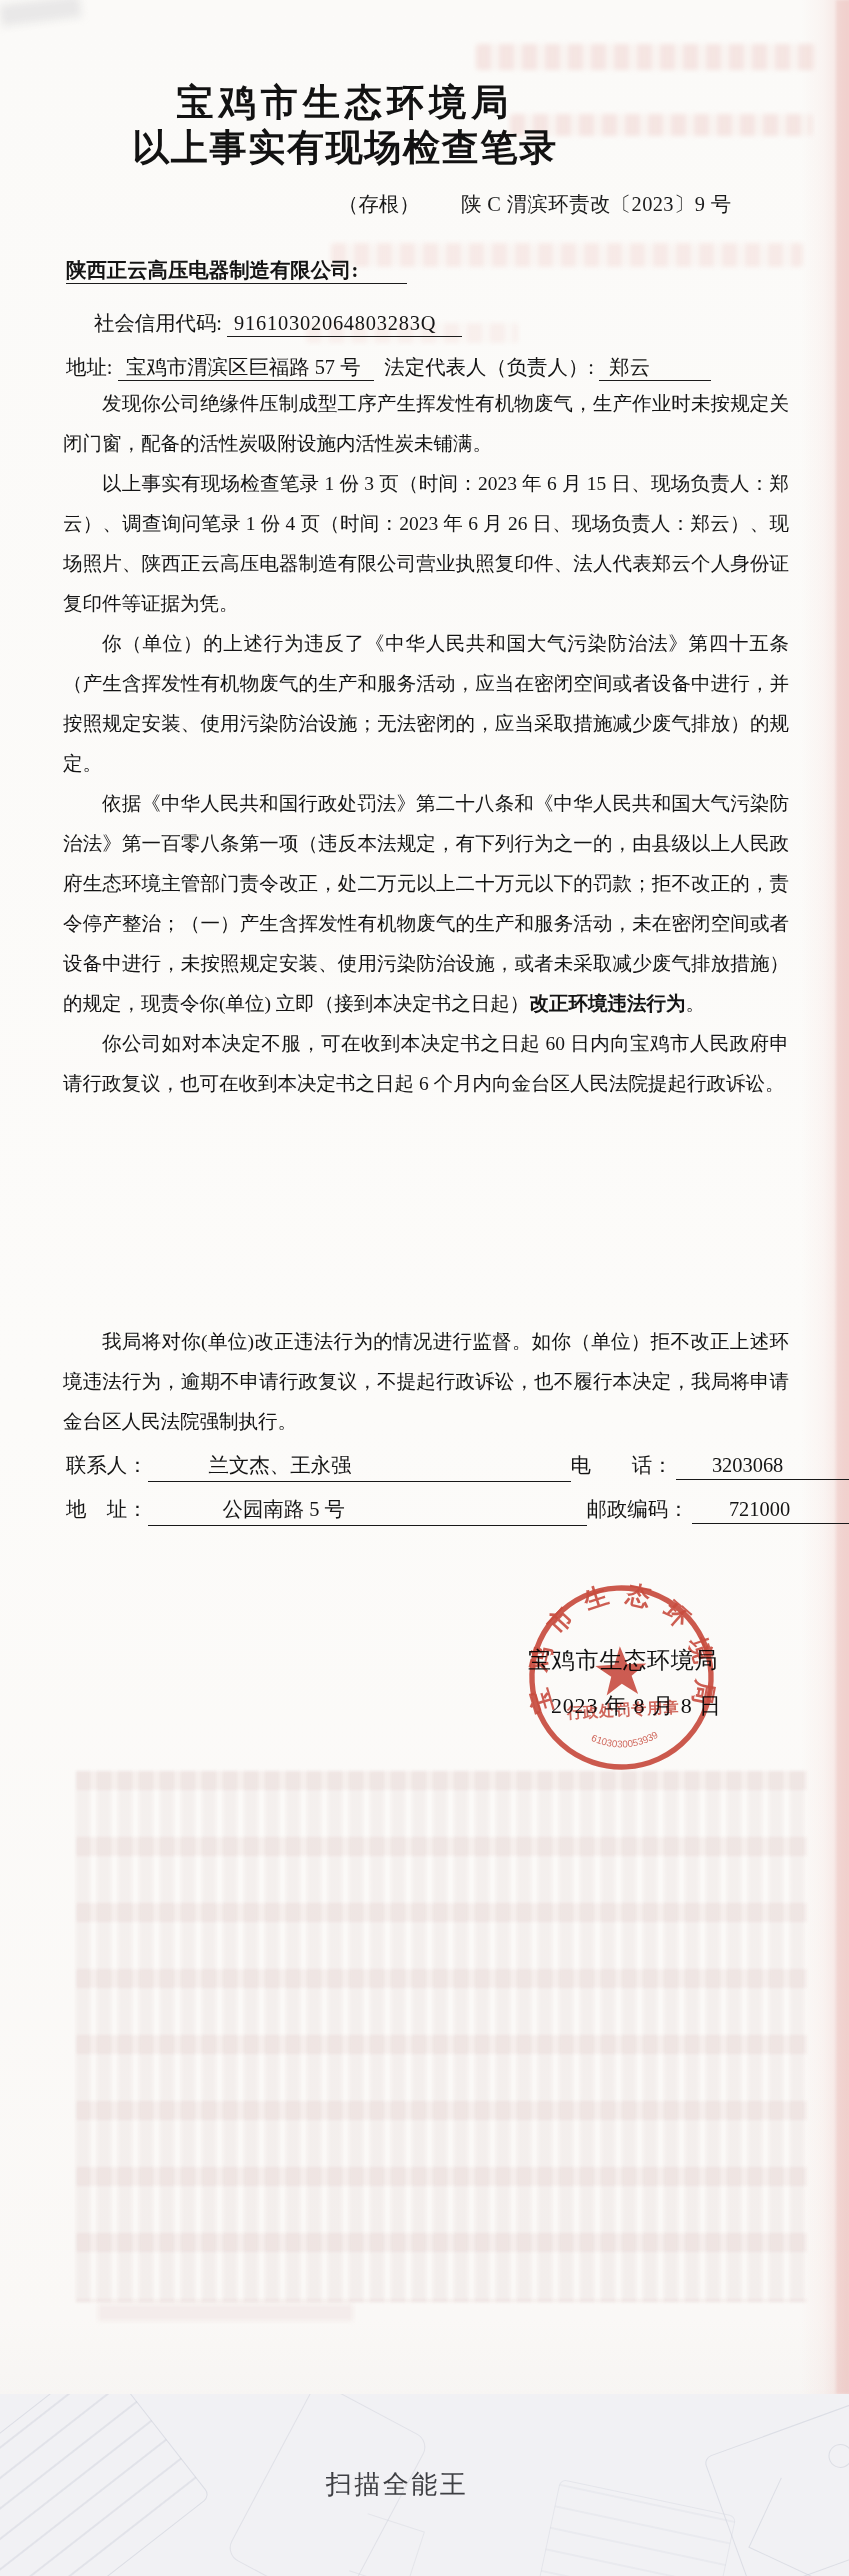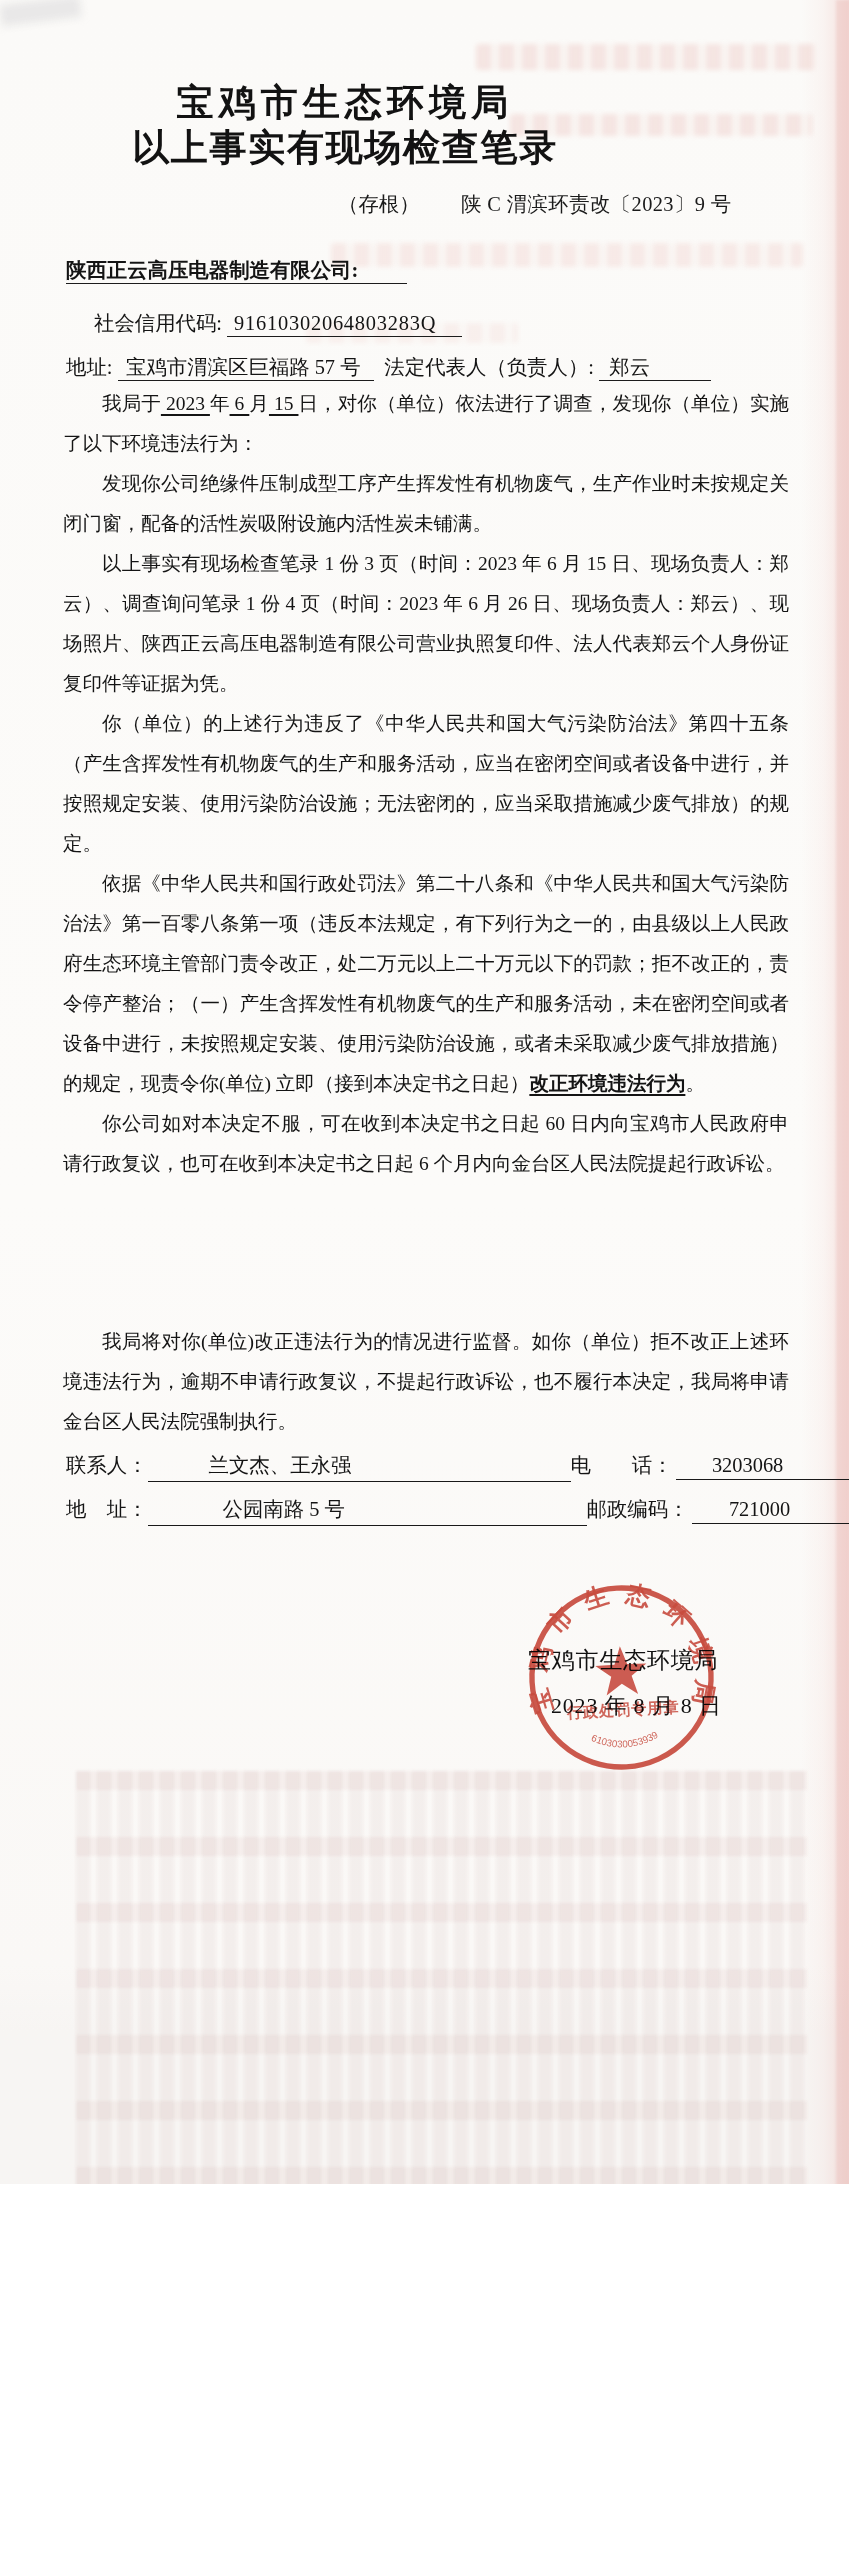--- a/index.html
+++ b/index.html
@@ -1,17 +1,17 @@
 <!DOCTYPE html>
 <html style="font-size:13.6px"><head>
 <meta charset="utf-8">
 <style>
   html,body{margin:0;padding:0;}
   body{width:850px;height:2576px;background:#ffffff;font-family:"Liberation Serif","DejaVu Serif",serif;}
-  .page{position:relative;width:850px;height:2184px;overflow:hidden;
+  .page{position:relative;width:850px;height:2576px;overflow:hidden;
         background:linear-gradient(180deg,#fbfaf8 0%,#fcfbf9 55%,#faf8f6 90%,#f7f5f3 93%);}
   
   .artifact{position:absolute;pointer-events:none;}
   .edge-pink{right:0;top:0;width:49px;height:2394px;
     background:linear-gradient(to left,rgba(232,168,162,.32),rgba(232,168,162,.08) 55%,transparent);}
   .edge-pink2{right:0;top:0;width:13.6px;height:2394px;background:rgba(224,146,140,.22);filter:blur(1.7px);}
   .corner-mark{left:0;top:0;width:81px;height:22px;background:rgba(185,185,192,.28);filter:blur(4.2px);transform:rotate(-7deg);}
   .bleed-row{filter:blur(2.5px);border-radius:3.4px;
     background:repeating-linear-gradient(90deg,rgba(219,128,118,.17) 0 15.3px,rgba(219,128,118,.04) 15.3px 23px);}
   .br1{left:476px;top:44px;width:340px;height:25.5px;}
@@ -41,21 +41,21 @@
   .addr-row .v1{padding:0 13.6px 1.7px 8.5px;}
   .addr-row .lbl2{margin-left:5.1px;}
   .addr-row .v2{padding:0 61px 1.7px 10.2px;}
   
   .body-text{position:absolute;left:63px;width:726px;font-size:19.5px;line-height:40px;
              color:#141414;text-align:justify;}
   .body-text p{margin:0;text-indent:2em;}
   .body-main{top:384px;}
   .body-supervision{top:1322px;}
   .body-text .u{text-decoration:underline;text-underline-offset:4.2px;text-decoration-thickness:1.7px;}
-  .body-text .bu{font-weight:700;text-decoration:underline;text-underline-offset:4.2px;text-decoration-thickness:2.1px;}
+  .body-text .bu{font-weight:700;text-underline-offset:4.2px;text-decoration-thickness:2.1px;}
   
   .contact-row{position:absolute;left:66px;font-size:20.4px;color:#141414;white-space:nowrap;}
   .cr1{top:1451px;}
   .cr2{top:1495px;}
   .fill{display:inline-block;border-bottom:1.7px solid #191919;padding-bottom:1.7px;}
   .fill-contact{width:362px;padding-left:61px;}
   .fill-phone{width:184px;padding-left:36px;margin-left:3.4px;}
   .fill-addr{width:364px;padding-left:75px;}
   .fill-post{width:178px;padding-left:37px;margin-left:3.4px;}
   
@@ -109,21 +109,20 @@
     <span class="u-line">91610302064803283Q</span>
   </div>
   <div class="info-row addr-row">
     <span>地址:</span>
     <span class="u-line v1">宝鸡市渭滨区巨福路 57 号</span>
     <span class="lbl2">法定代表人（负责人）:</span>
     <span class="u-line v2">郑云</span>
   </div>
 
   <div class="body-text body-main">
-      <p><span>我局于</span><span class="u"> 2023 </span><span>年</span><span class="u"> 6 </span><span>月</span><span class="u"> 15 </span><span>日，对你（单位）依法进行了调查，发现你（单位）实施了以下环境违法行为：</span></p>
       <p><span>发现你公司绝缘件压制成型工序产生挥发性有机物废气，生产作业时未按规定关闭门窗，配备的活性炭吸附设施内活性炭未铺满。</span></p>
       <p><span>以上事实有现场检查笔录 1 份 3 页（时间：2023 年 6 月 15 日、现场负责人：郑云）、调查询问笔录 1 份 4 页（时间：2023 年 6 月 26 日、现场负责人：郑云）、现场照片、陕西正云高压电器制造有限公司营业执照复印件、法人代表郑云个人身份证复印件等证据为凭。</span></p>
       <p><span>你（单位）的上述行为违反了《中华人民共和国大气污染防治法》第四十五条（产生含挥发性有机物废气的生产和服务活动，应当在密闭空间或者设备中进行，并按照规定安装、使用污染防治设施；无法密闭的，应当采取措施减少废气排放）的规定。</span></p>
       <p><span>依据《中华人民共和国行政处罚法》第二十八条和《中华人民共和国大气污染防治法》第一百零八条第一项（违反本法规定，有下列行为之一的，由县级以上人民政府生态环境主管部门责令改正，处二万元以上二十万元以下的罚款；拒不改正的，责令停产整治；（一）产生含挥发性有机物废气的生产和服务活动，未在密闭空间或者设备中进行，未按照规定安装、使用污染防治设施，或者未采取减少废气排放措施）的规定，现责令你(单位) 立即（接到本决定书之日起）</span><span class="bu">改正环境违法行为</span><span>。</span></p>
       <p><span>你公司如对本决定不服，可在收到本决定书之日起 60 日内向宝鸡市人民政府申请行政复议，也可在收到本决定书之日起 6 个月内向金台区人民法院提起行政诉讼。</span></p>
     </div>
 
   <div class="body-text body-supervision">
       <p><span>我局将对你(单位)改正违法行为的情况进行监督。如你（单位）拒不改正上述环境违法行为，逾期不申请行政复议，不提起行政诉讼，也不履行本决定，我局将申请金台区人民法院强制执行。</span></p>
     </div>

